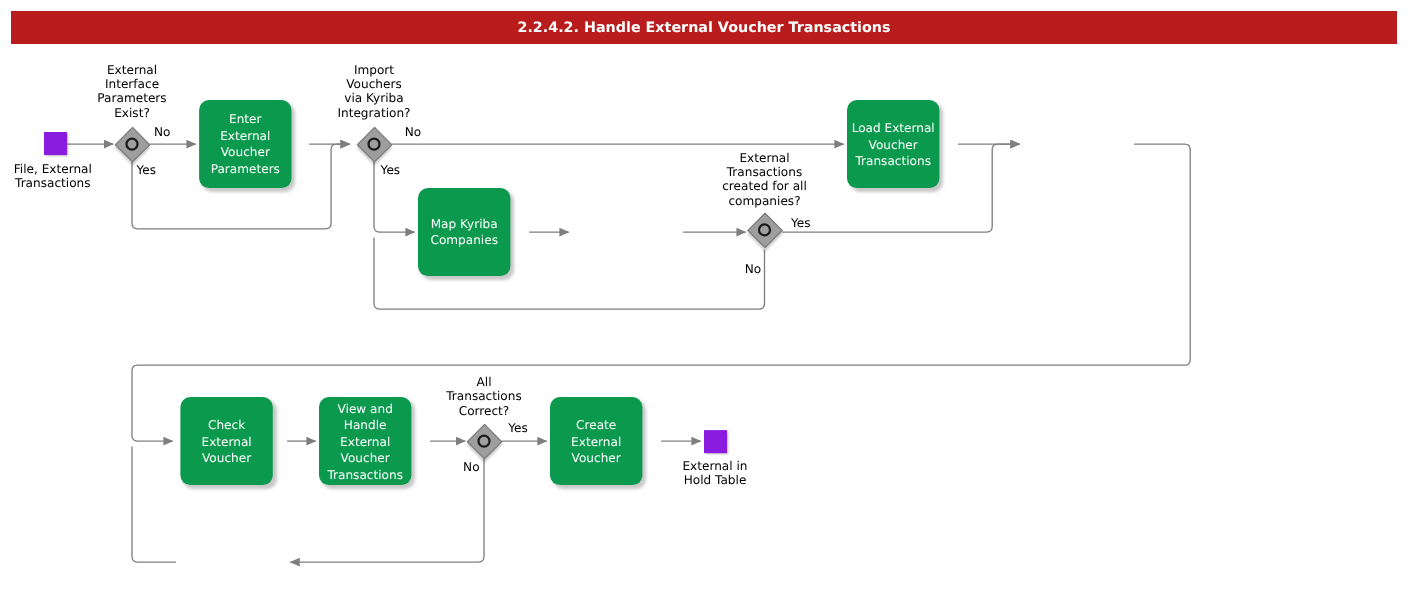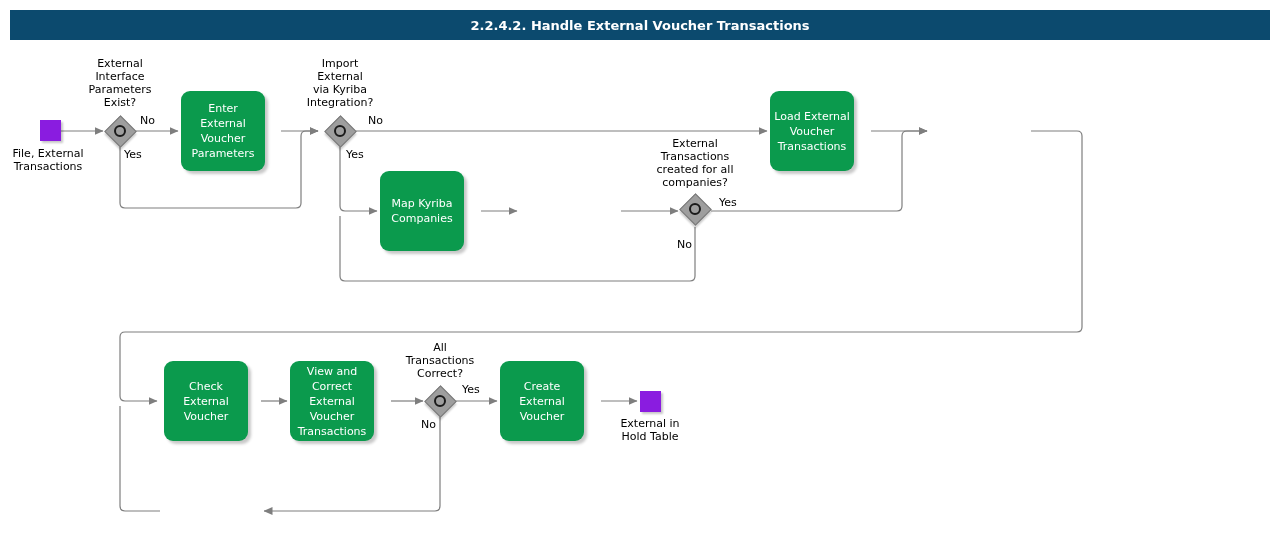--- a/index.html
+++ b/index.html
@@ -18,21 +18,21 @@
     position: relative;
     width: 1280px;
     height: 560px;
   }
   #titlebar {
     position: absolute;
     left: 10px;
     top: 10px;
     width: 1260px;
     height: 30px;
-    background: #0c4a6e;
+    background: #b91c1c;
     display: flex;
     align-items: center;
     justify-content: center;
   }
   #titlebar .title-text {
     color: #ffffff;
     font-family: "DejaVu Sans", sans-serif;
     font-size: 13px;
     font-weight: bold;
     letter-spacing: 0px;
@@ -190,21 +190,21 @@
   <div class="edge-label" style="left:140px; top:114px;">No</div>
   <div class="edge-label" style="left:124px; top:148px;">Yes</div>
 
   <div class="task" style="left:181px; top:91px;">
     <span class="task-label">Enter External
 Voucher
 Parameters</span>
   </div>
 
   <div class="note" style="left:284px; top:57px; width:112px;">Import
-External
+Vouchers
 via Kyriba
 Integration?</div>
   <div class="gateway" style="left:325px; top:116px;">
     <div class="gw-diamond"></div>
     <div class="gw-circle"></div>
   </div>
   <div class="edge-label" style="left:368px; top:114px;">No</div>
   <div class="edge-label" style="left:346px; top:148px;">Yes</div>
 
   <div class="task" style="left:380px; top:171px;">
@@ -231,21 +231,21 @@
   </div>
 
 
   <div class="task" style="left:164px; top:361px;">
     <span class="task-label">Check External
 Voucher</span>
   </div>
 
   <div class="task" style="left:290px; top:361px;">
     <span class="task-label">View and
-Correct External
+Handle External
 Voucher
 Transactions</span>
   </div>
 
   <div class="note" style="left:384px; top:341px; width:112px;">All
 Transactions
 Correct?</div>
   <div class="gateway" style="left:425px; top:386px;">
     <div class="gw-diamond"></div>
     <div class="gw-circle"></div>

